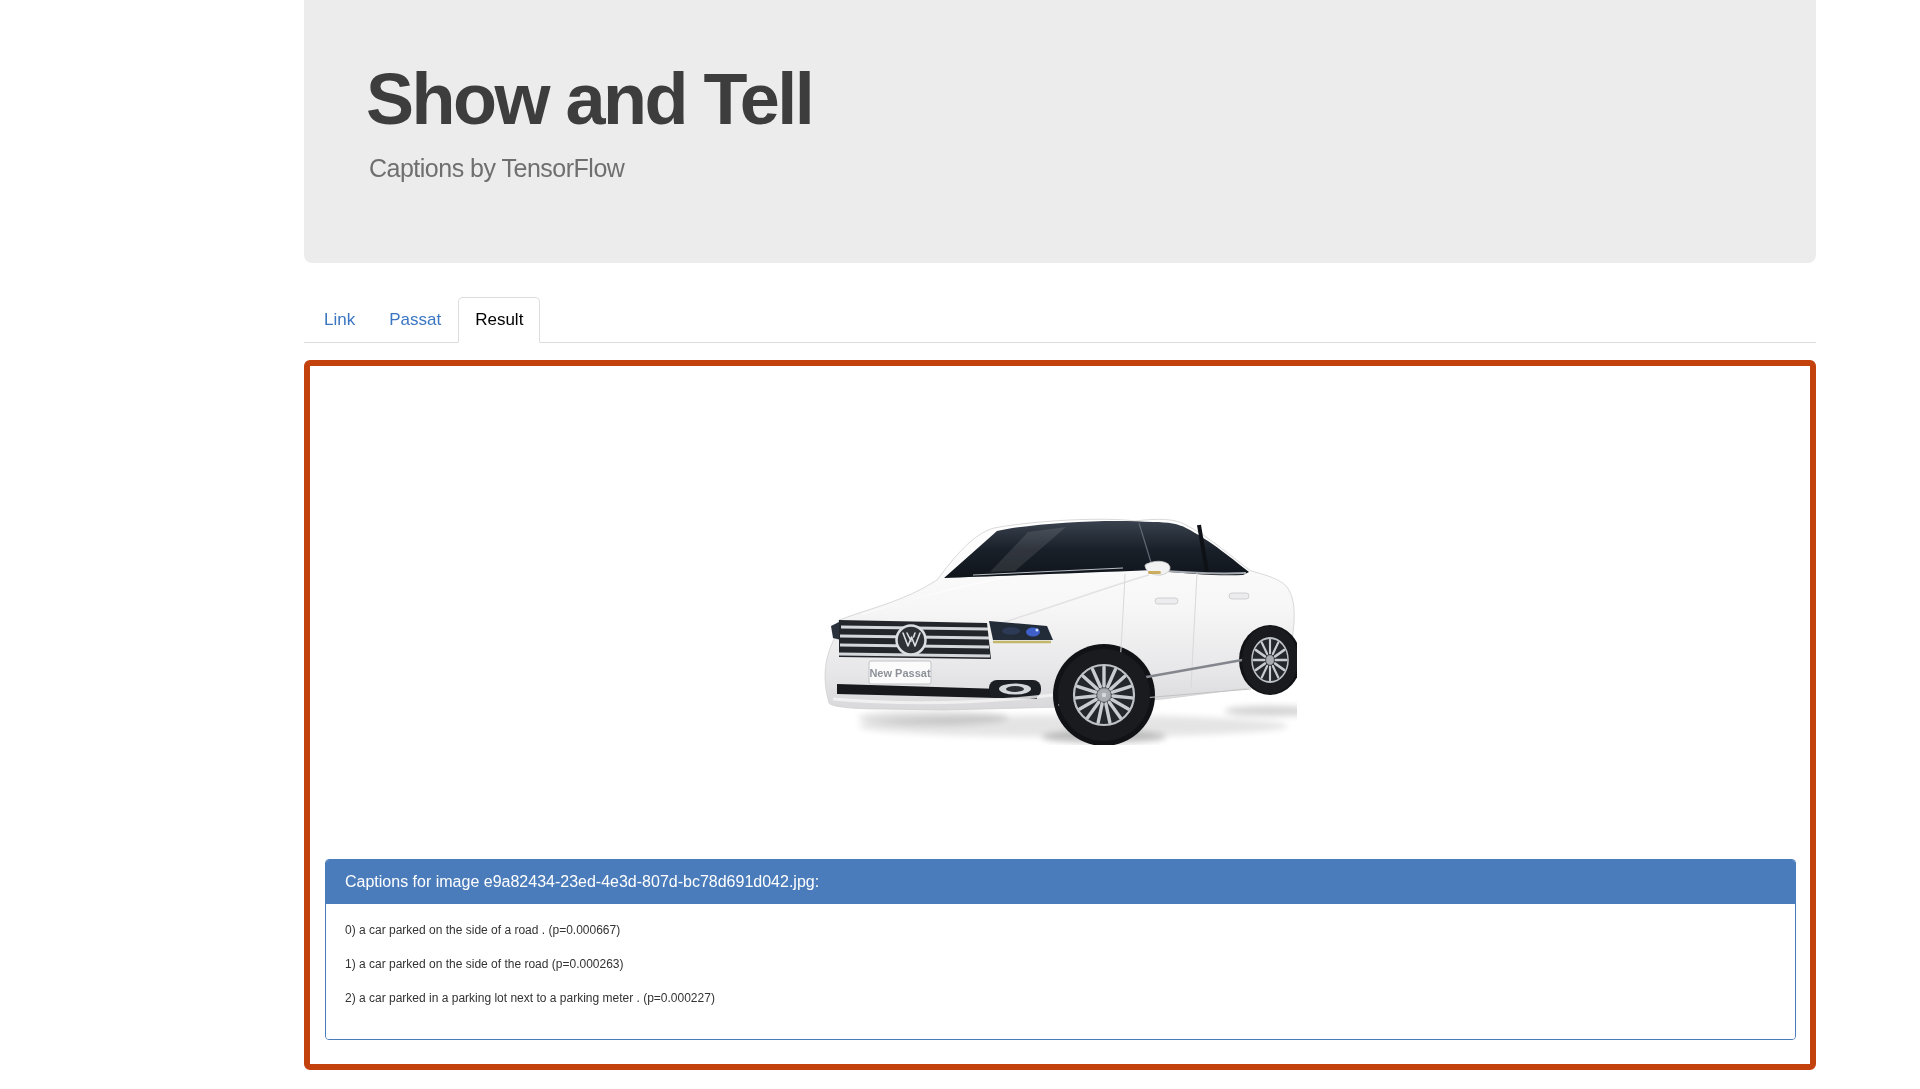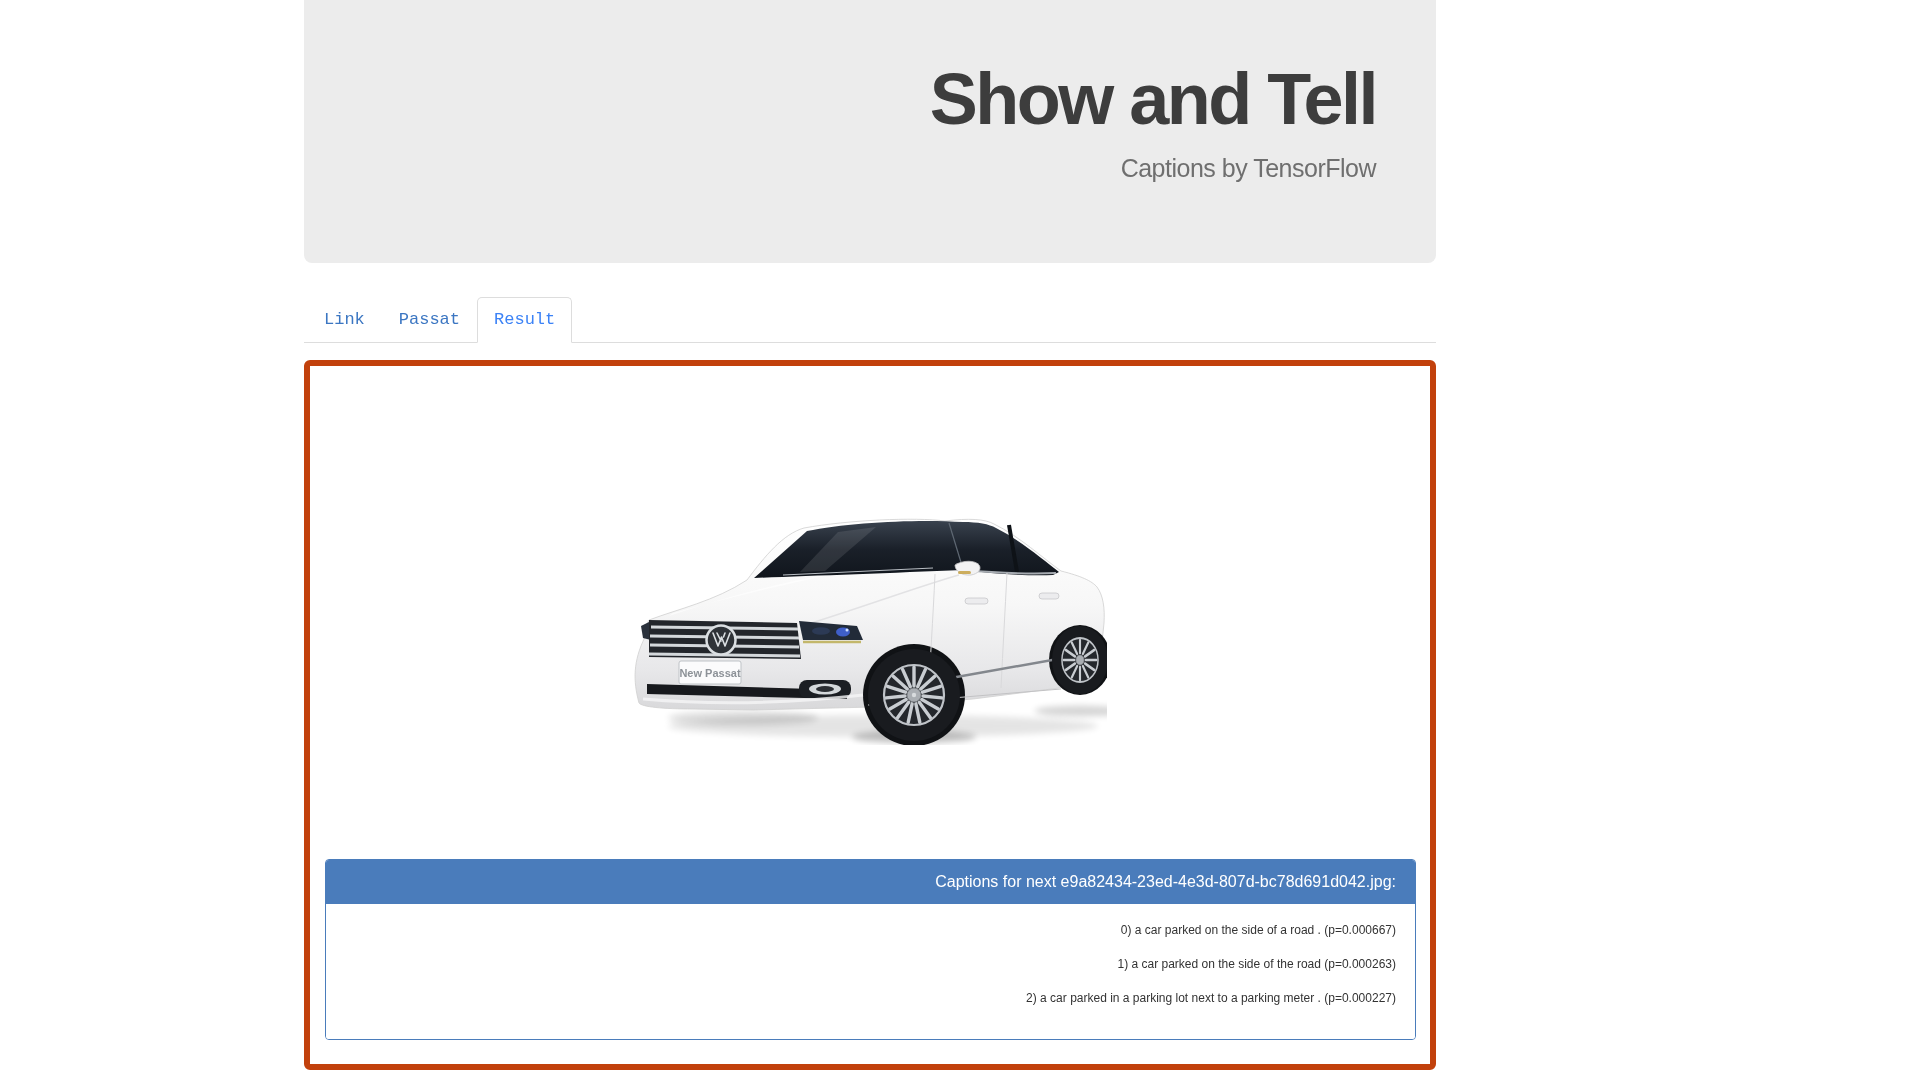--- a/index.html
+++ b/index.html
@@ -4,21 +4,21 @@
 <style>
   * { box-sizing: border-box; }
   html, body { margin: 0; padding: 0; }
   body {
     width: 1920px; height: 1089px;
     background: #ffffff;
     font-family: "Liberation Sans", sans-serif;
     color: #333;
     overflow: hidden;
   }
-  .container { width: 1132px; margin-left: 304px; text-align: right; }
+  .container { width: 1512px; margin-left: 304px; }
 
   
   .jumbotron {
     height: 263px;
     background: #ececec;
     border-radius: 0 0 8px 8px;
     padding: 62px 60px 0 62px;
   }
   .jumbotron h1 {
     margin: 0;
@@ -47,25 +47,24 @@
   .tab {
     display: block;
     padding: 12px 16px;
     font-size: 17px;
     color: #3b76c2;
     text-decoration: none;
     cursor: pointer;
     margin-bottom: -1px;
     border: 1px solid transparent;
     line-height: 20px;
-    font-family: Liberation Mono, monospace;
   }
   .tab.active {
     background: #fff;
-    color: #3b82f6;
+    color: #000000;
     border: 1px solid #ddd;
     border-bottom-color: #fff;
     border-radius: 5px 5px 0 0;
     cursor: default;
   }
 
   
   .tab-content {
     margin-top: 17px;
     border: 6px solid #c2410c;
@@ -259,21 +258,21 @@
           <use href="#rsp" transform="rotate(270)"></use>
           <use href="#rsp" transform="rotate(300)"></use>
           <use href="#rsp" transform="rotate(330)"></use>
           <circle r="22" fill="none" stroke="#bfc3c8" stroke-width="1.8"></circle>
           <circle r="5" fill="#aaaeb3" stroke="#81858a"></circle>
         </g>
       </g>
     </svg>
 
     <div class="captions-panel">
-      <div class="captions-heading">Captions for next e9a82434-23ed-4e3d-807d-bc78d691d042.jpg:</div>
+      <div class="captions-heading">Captions for image e9a82434-23ed-4e3d-807d-bc78d691d042.jpg:</div>
       <div class="captions-body">
         <p>0) a car parked on the side of a road . (p=0.000667)</p>
         <p>1) a car parked on the side of the road (p=0.000263)</p>
         <p>2) a car parked in a parking lot next to a parking meter . (p=0.000227)</p>
       </div>
     </div>
 
   </div>
 </div>
 

